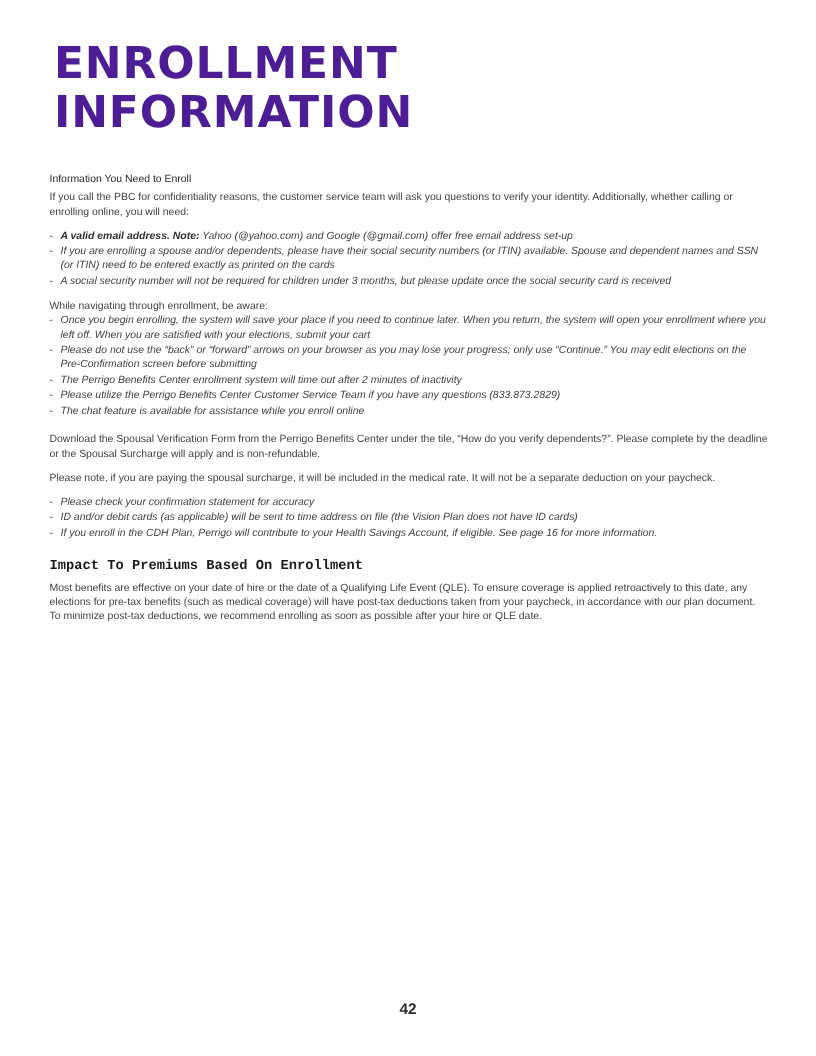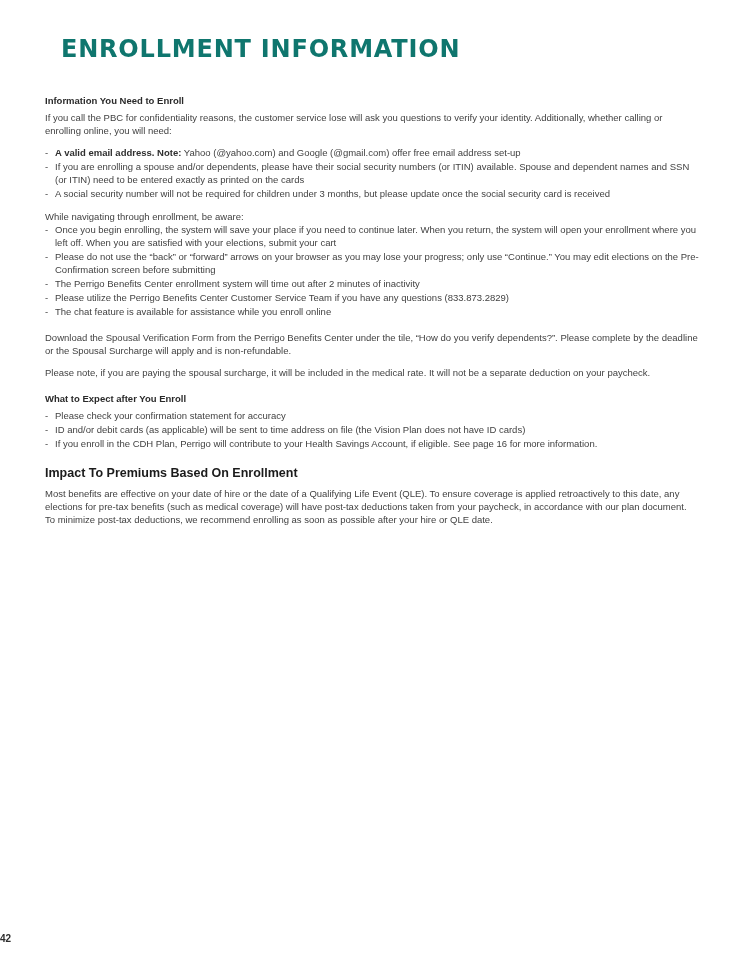--- a/index.html
+++ b/index.html
@@ -13,30 +13,30 @@
     overflow: hidden;
   }
   .content {
     position: absolute;
     left: 45px;
     top: 36px;
     width: 654px;
   }
   .doc-title {
     font-family: "DejaVu Sans", sans-serif;
-    font-size: 24px;
+    font-size: 40px;
     font-weight: bold;
     letter-spacing: 0.8px;
-    color: #0f766e;
-    margin: 0 0 32px 16px;
+    color: #4c1d95;
+    margin: 0 0 32px 4px;
     line-height: 1.1;
   }
   .subhead {
     font-size: 9.5px;
-    font-weight: bold;
+    font-weight: normal;
     color: #2a2a2a;
     margin: 13px 0 4px 0;
     line-height: 13px;
   }
   .para {
     font-size: 9.5px;
     line-height: 13px;
     margin: 0 0 9px 0;
     color: #424242;
   }
@@ -49,50 +49,51 @@
     display: flex;
     font-size: 9.5px;
     line-height: 13px;
     color: #424242;
     margin: 0 0 1px 0;
   }
   ul.bullets .marker {
     flex: 0 0 10px;
     width: 10px;
   }
-  ul.bullets .li-text { flex: 1 1 auto; }
+  ul.bullets .li-text { flex: 1 1 auto; font-style: italic; }
   .bold-lead { font-weight: bold; color: #2f2f2f; }
   .section-head {
-    font-family: Liberation Sans, sans-serif;
+    font-family: Liberation Mono, monospace;
     font-size: 12.5px;
     font-weight: bold;
     color: #1b1b1b;
     margin: 16px 0 6px 0;
     line-height: 1.2;
   }
   .page-number {
     position: absolute;
     left: 0;
     right: 0;
-    bottom: 16px;
-    font-size: 10px;
+    bottom: 35px;
+    text-align: center;
+    font-size: 14px;
     font-weight: bold;
     color: #2e2e2e;
   }
 </style>
 </head>
 <body>
 
 <div class="page">
   <div class="content">
 
     <h1 class="doc-title">ENROLLMENT INFORMATION</h1>
 
     <div class="subhead">Information You Need to Enroll</div>
-    <p class="para">If you call the PBC for confidentiality reasons, the customer service lose will ask you questions to verify your identity. Additionally, whether calling or enrolling online, you will need:</p>
+    <p class="para">If you call the PBC for confidentiality reasons, the customer service team will ask you questions to verify your identity. Additionally, whether calling or enrolling online, you will need:</p>
 
     <ul class="bullets">
       <li>
         <span class="marker">-</span>
         <span class="li-text"><span class="bold-lead">A valid email address. Note:</span><span> Yahoo (@yahoo.com) and Google (@gmail.com) offer free email address set-up</span></span>
       </li>
       <li>
         <span class="marker">-</span>
         <span class="li-text"><span class="bold-lead"></span><span>If you are enrolling a spouse and/or dependents, please have their social security numbers (or ITIN) available. Spouse and dependent names and SSN (or ITIN) need to be entered exactly as printed on the cards</span></span>
       </li>
@@ -124,21 +125,20 @@
       <li>
         <span class="marker">-</span>
         <span class="li-text">The chat feature is available for assistance while you enroll online</span>
       </li>
     </ul>
 
 
     <p class="para" style="margin-top:13px;">Download the Spousal Verification Form from the Perrigo Benefits Center under the tile, “How do you verify dependents?”. Please complete by the deadline or the Spousal Surcharge will apply and is non-refundable.</p>
     <p class="para">Please note, if you are paying the spousal surcharge, it will be included in the medical rate. It will not be a separate deduction on your paycheck.</p>
 
-    <div class="subhead">What to Expect after You Enroll</div>
     <ul class="bullets">
       <li>
         <span class="marker">-</span>
         <span class="li-text">Please check your confirmation statement for accuracy</span>
       </li>
       <li>
         <span class="marker">-</span>
         <span class="li-text">ID and/or debit cards (as applicable) will be sent to time address on file (the Vision Plan does not have ID cards)</span>
       </li>
       <li>

